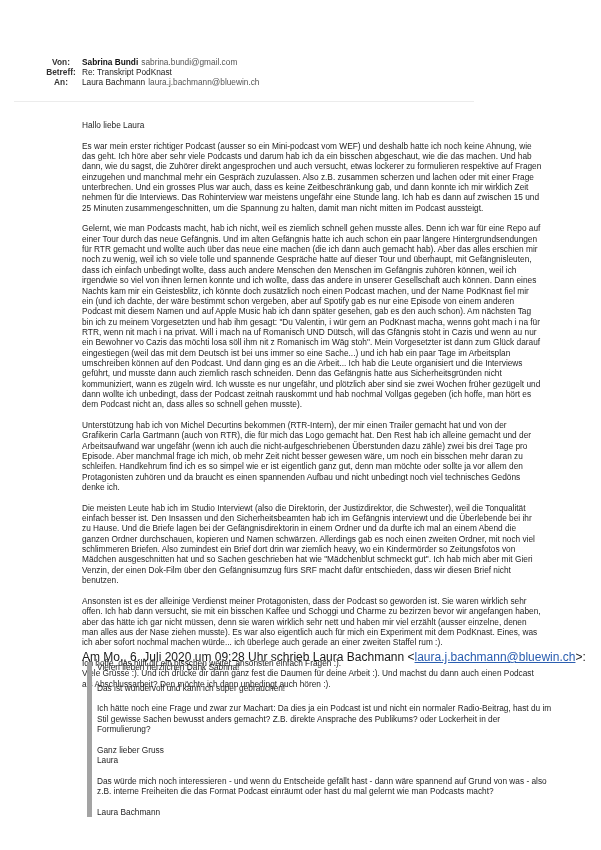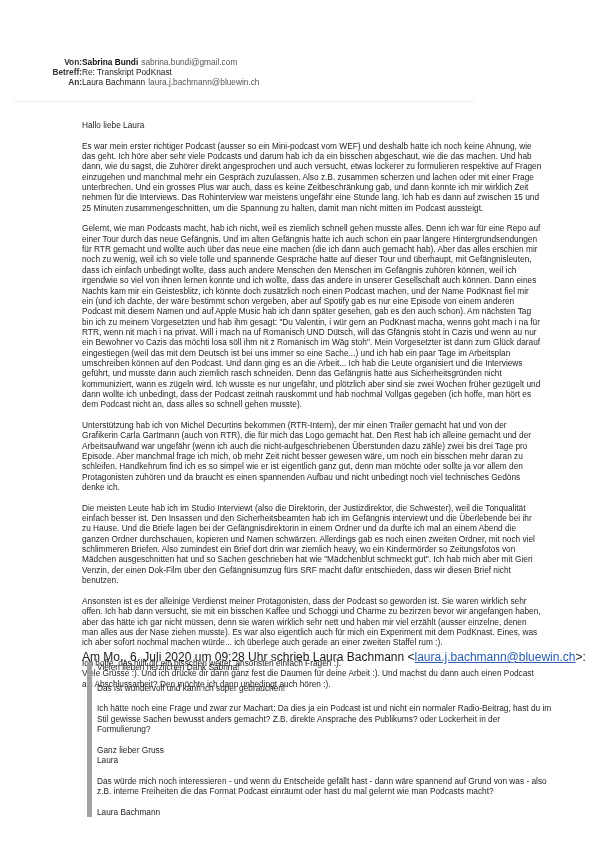--- a/index.html
+++ b/index.html
@@ -5,21 +5,21 @@
   html, body { margin: 0; padding: 0; background: #ffffff; }
   body {
     width: 601px; height: 850px; overflow: hidden; position: relative;
     font-family: "Liberation Sans", sans-serif; color: #1a1a1a;
   }
   .header {
     position: absolute; left: 40px; top: 57px; width: 520px;
     font-size: 8.3px; line-height: 10.2px;
   }
   .hrow { display: flex; white-space: nowrap; }
-  .hlabel { width: 42px; text-align: right; font-weight: bold; color: #333; box-sizing: border-box; }
+  .hlabel { width: 42px; text-align: center; font-weight: bold; color: #333; box-sizing: border-box; }
   .hname { font-weight: bold; color: #111; margin-right: 3px; }
   .hval { color: #222; }
   .hemail { color: #555; }
   .divider {
     position: absolute; left: 14px; top: 101px; width: 460px; height: 1px; background: #ececec;
   }
   .body {
     position: absolute; left: 82px; top: 108px; width: 460px;
     font-size: 8.3px; line-height: 10.35px; color: #1e1e1e; margin-top: 12px;
   }

